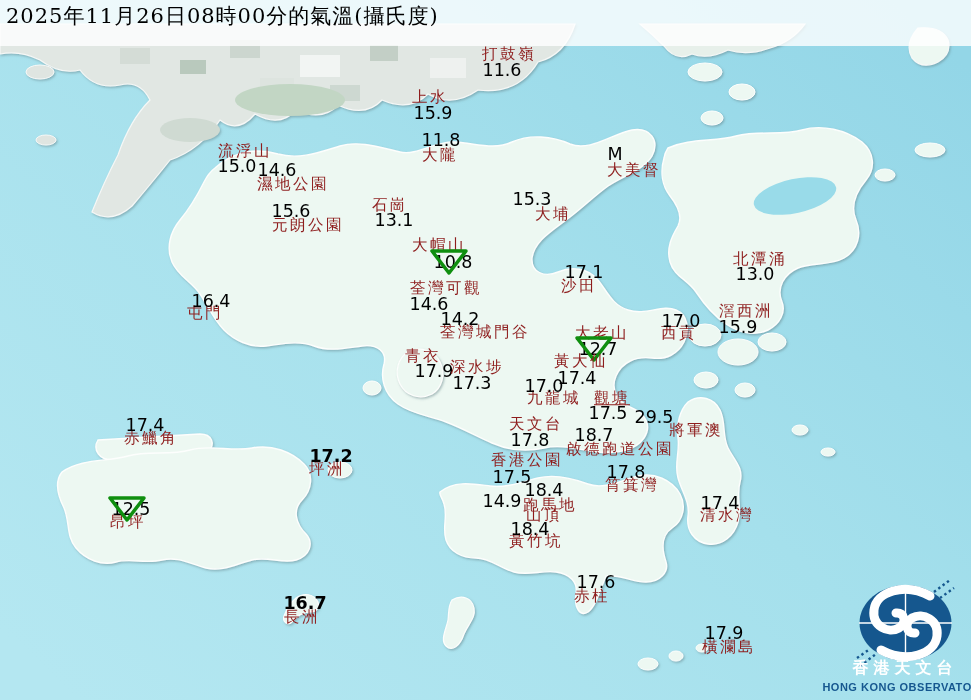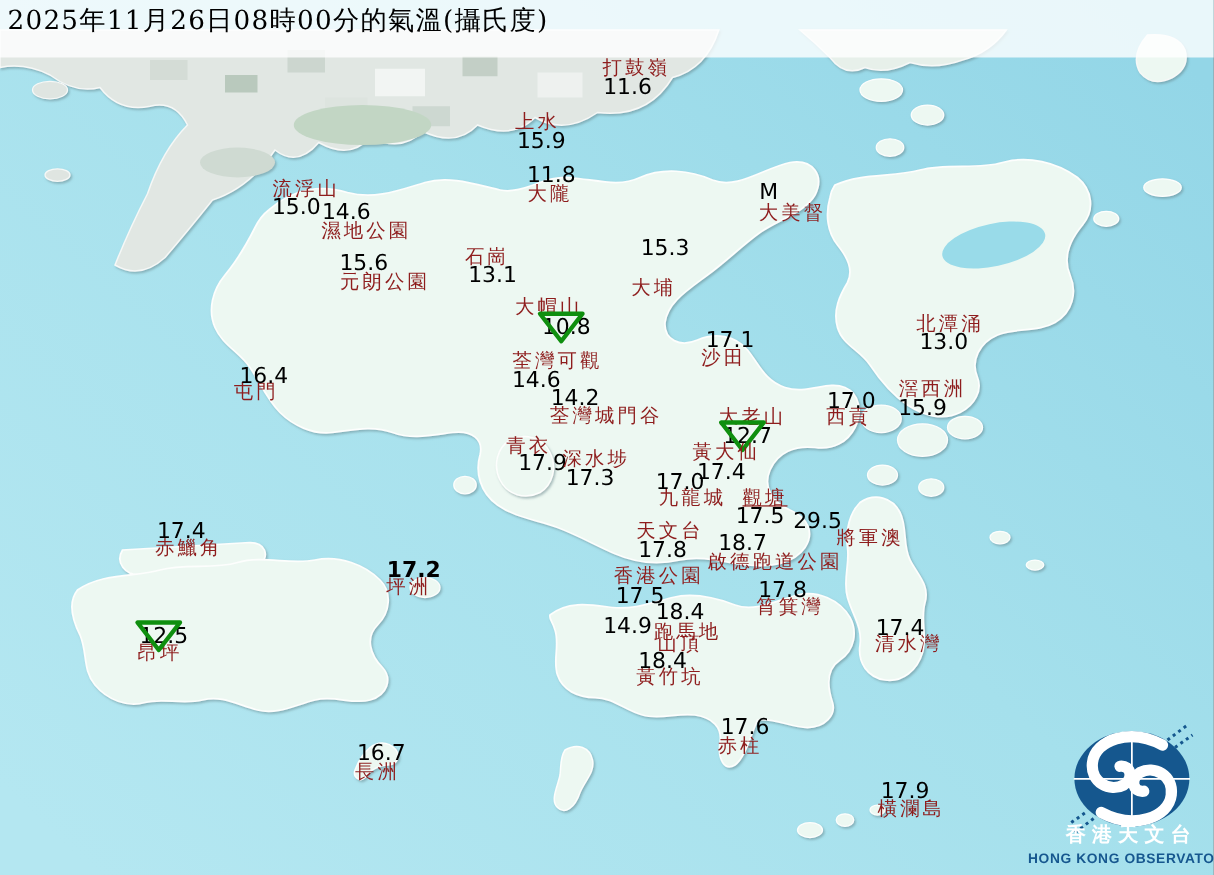--- a/index.html
+++ b/index.html
@@ -221,21 +221,21 @@
       <div class="st-label" style="left: 440px; top: 156px;">大隴</div>
       <div class="st-value" style="left: 441px; top: 141px;">11.8</div>
       <div class="st-label" style="left: 245px; top: 152px;">流浮山</div>
       <div class="st-value" style="left: 237px; top: 167px;">15.0</div>
       <div class="st-label" style="left: 293px; top: 185px;">濕地公園</div>
       <div class="st-value" style="left: 277px; top: 171px;">14.6</div>
       <div class="st-label" style="left: 634px; top: 171px;">大美督</div>
       <div class="st-value" style="left: 615px; top: 155px;">M</div>
       <div class="st-label" style="left: 390px; top: 206px;">石崗</div>
       <div class="st-value" style="left: 394px; top: 221px;">13.1</div>
-      <div class="st-label" style="left: 523px; top: 215px; margin-top: 16px;">大埔</div>
+      <div class="st-label" style="left: 553px; top: 215px;">大埔</div>
       <div class="st-value" style="left: 532px; top: 200px;">15.3</div>
       <div class="st-label" style="left: 308px; top: 226px;">元朗公園</div>
       <div class="st-value" style="left: 291px; top: 212px;">15.6</div>
       <div class="st-label" style="left: 439px; top: 246px;">大帽山</div>
       <div class="st-value" style="left: 453px; top: 263px;">10.8</div>
       <svg width="40" height="28" class="st-marker" style="left: 449px; top: 262px;">
         <polygon points="3,3 37,3 20,25" fill="none" stroke="#0f8f0f" stroke-width="3.5" stroke-linejoin="round"></polygon>
       </svg>
       <div class="st-label" style="left: 579px; top: 287px;">沙田</div>
       <div class="st-value" style="left: 584px; top: 273px;">17.1</div>
@@ -289,21 +289,21 @@
       <div class="st-value" style="left: 502px; top: 502px;">14.9</div>
       <div class="st-label" style="left: 550px; top: 506px;">跑馬地</div>
       <div class="st-value" style="left: 544px; top: 491px;">18.4</div>
       <div class="st-label" style="left: 536px; top: 542px;">黃竹坑</div>
       <div class="st-value" style="left: 530px; top: 530px;">18.4</div>
       <div class="st-label" style="left: 727px; top: 516px;">清水灣</div>
       <div class="st-value" style="left: 720px; top: 504px;">17.4</div>
       <div class="st-label" style="left: 592px; top: 597px;">赤柱</div>
       <div class="st-value" style="left: 596px; top: 583px;">17.6</div>
       <div class="st-label" style="left: 302px; top: 618px;">長洲</div>
-      <div class="st-value" style="left: 305px; top: 604px;">16.7</div>
+      <div class="st-value" style="left: 305px; top: 604px; font-weight: bold;">16.7</div>
       <div class="st-label" style="left: 729px; top: 648px;">橫瀾島</div>
       <div class="st-value" style="left: 724px; top: 634px;">17.9</div>
     </div>
 
   <div class="titlebar">
     <span class="map-title">2025年11月26日08時00分的氣溫(攝氏度)</span>
   </div>
 
   <div class="logo-zh">香港天文台</div>
   <div class="logo-en">HONG KONG OBSERVATORY</div>

